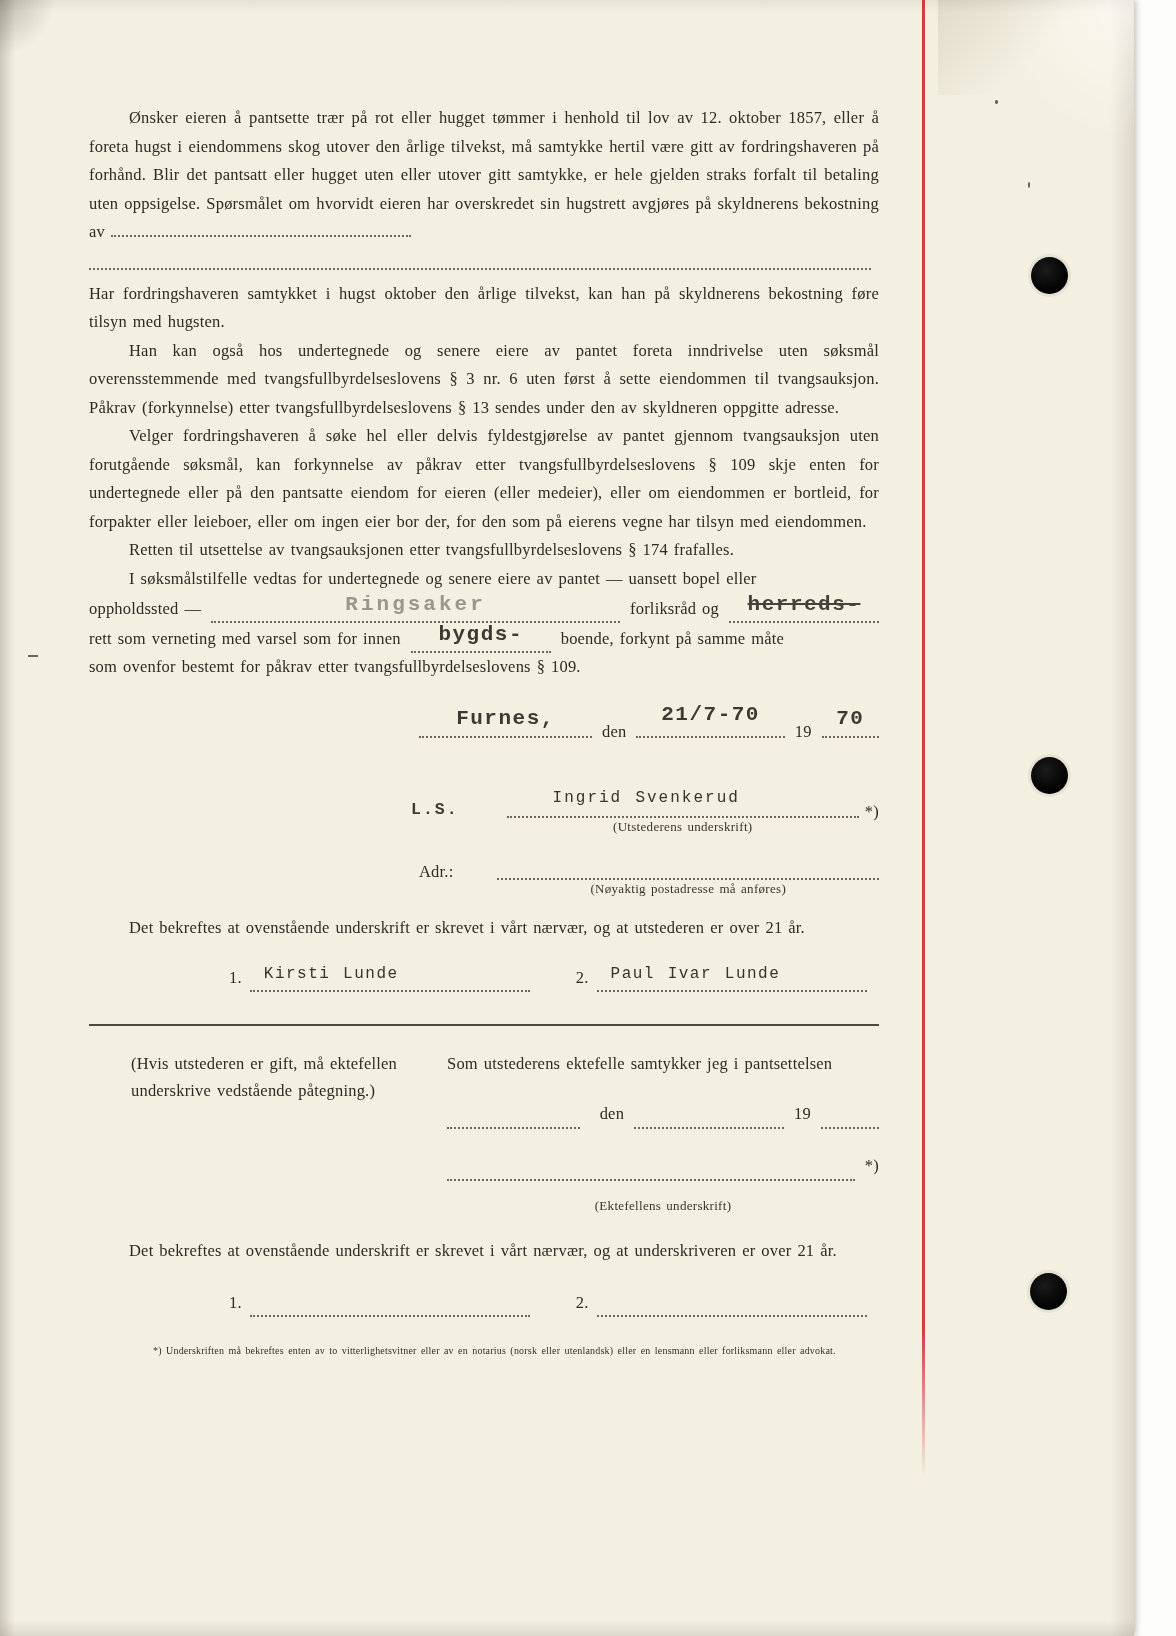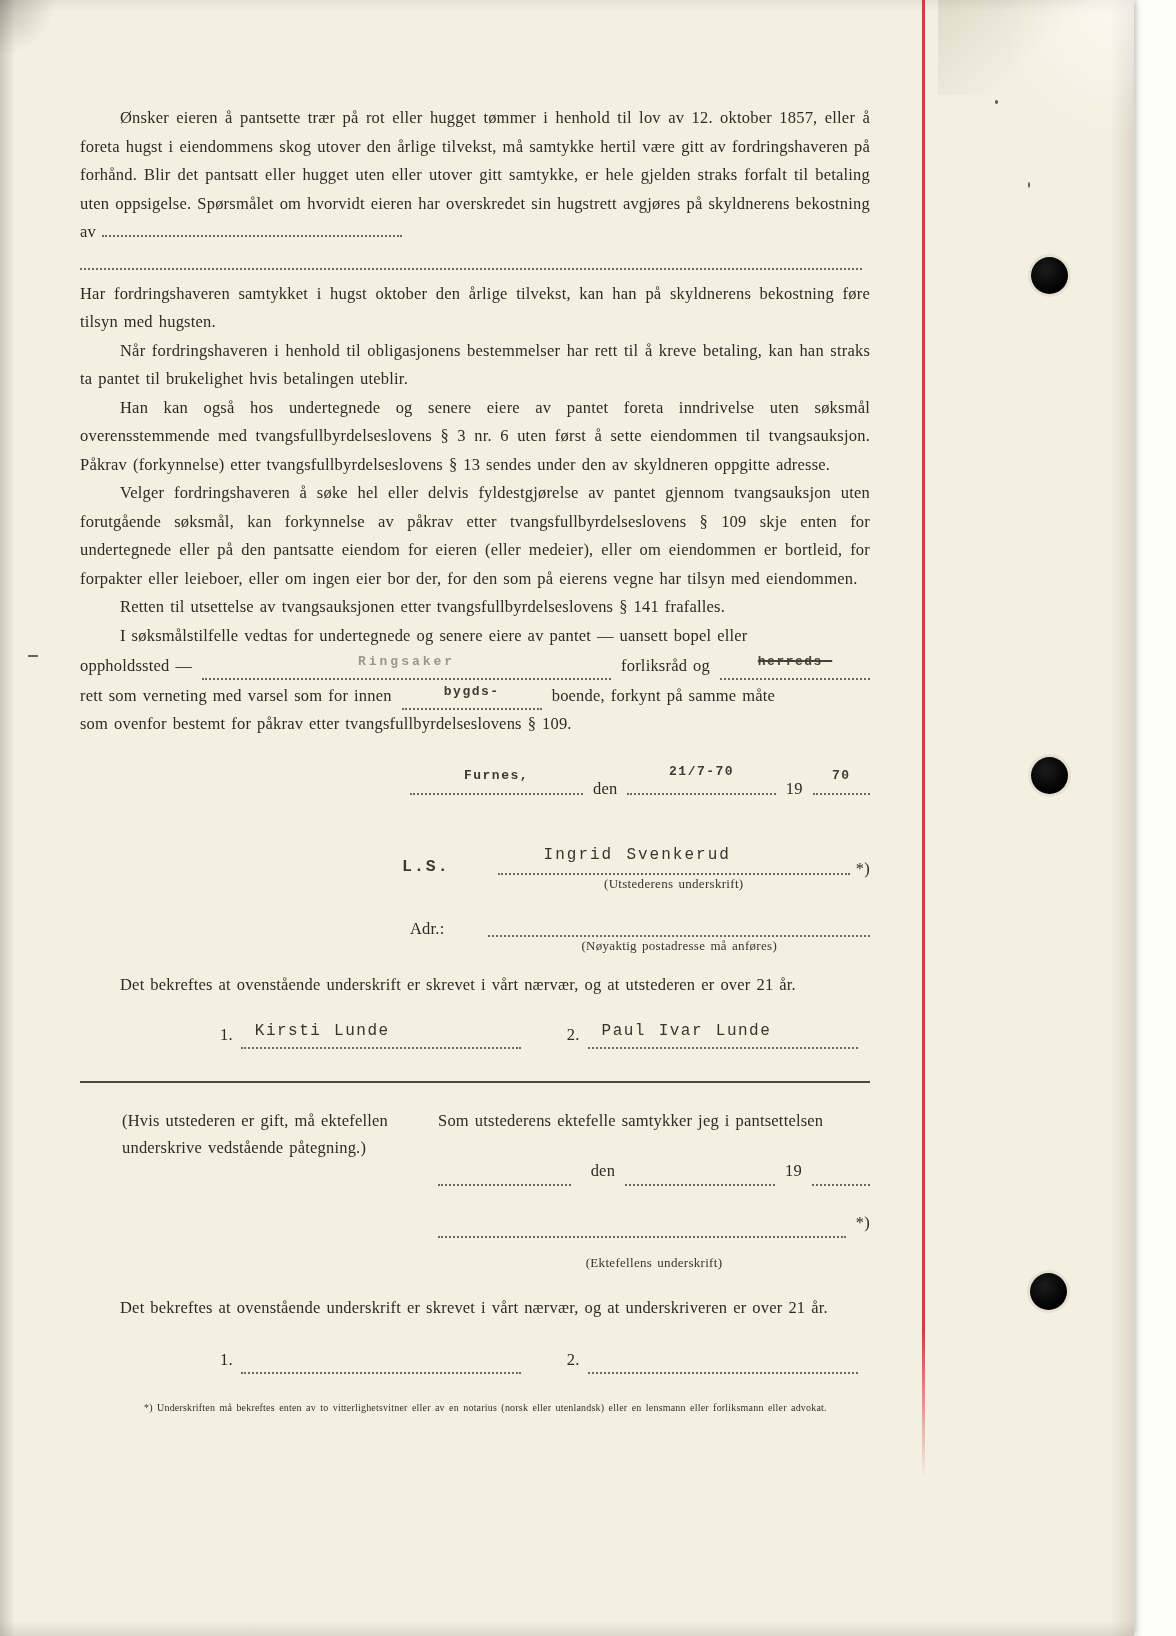--- a/index.html
+++ b/index.html
@@ -36,21 +36,21 @@
     box-shadow:0 0 0 3px rgba(0,0,0,.06); }
   .hole.h1 { left:1031px; top:257px; }
   .hole.h2 { left:1031px; top:757px; }
   .hole.h3 { left:1030px; top:1273px; }
   .speck { position:absolute; width:3px; height:4px; background:#5c564c; border-radius:50%; }
   .sp1 { left:995px; top:100px; }
   .sp2 { left:1028px; top:182px; height:6px; width:2px; }
   .tick { position:absolute; left:28px; top:655px; width:10px; height:2px; background:#6a645a; }
 
   .content {
-    position:absolute; left:80px; top:104px; width:790px;
+    position:absolute; left:89px; top:104px; width:790px;
     color:#2e2a24; font-size:16.5px; line-height:28.5px;
     letter-spacing:.2px; word-spacing:1.6px;
   }
   .para { text-align:justify; }
   .indent { text-indent:40px; }
 
   .dots-inline { display:inline-block; width:300px; height:14px;
     border-bottom:2px dotted #6e6759; }
   .full-dots { margin-top:5px; height:18px; width:99%; border-bottom:2px dotted #6e6759; }
 
@@ -58,21 +58,21 @@
   .line-row .txt { white-space:nowrap; }
   .pad { padding:0 10px; }
   .blank { display:inline-block; position:relative; height:20px;
     border-bottom:2px dotted #6e6759; }
   .blank .typed { position:absolute; left:50%; bottom:2px; transform:translateX(-50%); white-space:nowrap; }
   .blank.left .typed { left:14px; transform:none; }
   .grow { flex:1 1 auto; margin:0 10px; }
   .w175 { width:175px; } .w150 { width:150px; } .w140 { width:140px; }
   .w60 { width:58px; } .w280 { width:280px; } .w270 { width:270px; }
 
-  .typed { font-family:"Liberation Mono", monospace; font-size:13px;
+  .typed { font-family:"Liberation Mono", monospace; font-size:21px;
     color:#45423b; letter-spacing:1.5px; }
   .typed.strong { font-weight:bold; color:#3d3a33; }
   .typed.faded { color:#9b968a; font-weight:bold; letter-spacing:3px; }
   .typed.struck { font-weight:bold; text-decoration:line-through; text-decoration-thickness:2px; }
   .typed.name { font-size:16px; color:#37342e; }
 
   .date-row { display:flex; margin-left:330px; margin-top:36px; height:30px; }
 
   .sig-row { display:flex; align-items:flex-start; margin-top:46px; }
   .ls { margin-left:322px; font-family:"Liberation Mono", monospace; font-weight:bold;
@@ -113,27 +113,26 @@
   <div class="corner-crease"></div>
 
   <div class="content">
 
     <p class="para indent"><span>Ønsker eieren å pantsette trær på rot eller hugget tømmer i henhold til lov av 12. oktober 1857, eller å foreta hugst i eiendommens skog utover den årlige tilvekst, må samtykke hertil være gitt av fordringshaveren på forhånd. Blir det pantsatt eller hugget uten eller utover gitt samtykke, er hele gjelden straks forfalt til betaling uten oppsigelse. Spørsmålet om hvorvidt eieren har overskredet sin hugstrett avgjøres på skyldnerens bekostning av</span> <span class="dots-inline"></span></p>
 
     <div class="full-dots"></div>
 
     <p class="para" style="margin-top:10px">Har fordringshaveren samtykket i hugst oktober den årlige tilvekst, kan han på skyldnerens bekostning føre tilsyn med hugsten.</p>
 
-    <p class="para indent">Når fordringshaveren i henhold til obligasjonens bestemmelser har rett til å kreve betaling, kan han straks ta pantet til brukelighet hvis betalingen uteblir.</p>
 
     <p class="para indent">Han kan også hos undertegnede og senere eiere av pantet foreta inndrivelse uten søksmål overensstemmende med tvangsfullbyrdelseslovens § 3 nr. 6 uten først å sette eiendommen til tvangsauksjon. Påkrav (forkynnelse) etter tvangsfullbyrdelseslovens § 13 sendes under den av skyldneren oppgitte adresse.</p>
 
     <p class="para indent">Velger fordringshaveren å søke hel eller delvis fyldestgjørelse av pantet gjennom tvangsauksjon uten forutgående søksmål, kan forkynnelse av påkrav etter tvangsfullbyrdelseslovens § 109 skje enten for undertegnede eller på den pantsatte eiendom for eieren (eller medeier), eller om eiendommen er bortleid, for forpakter eller leieboer, eller om ingen eier bor der, for den som på eierens vegne har tilsyn med eiendommen.</p>
 
-    <p class="para indent">Retten til utsettelse av tvangsauksjonen etter tvangsfullbyrdelseslovens § 141 frafalles.</p>
+    <p class="para indent">Retten til utsettelse av tvangsauksjonen etter tvangsfullbyrdelseslovens § 174 frafalles.</p>
 
     <p class="para indent">I søksmålstilfelle vedtas for undertegnede og senere eiere av pantet — uansett bopel eller</p>
 
     <div class="line-row">
       <span class="txt">oppholdssted —</span>
       <span class="blank grow">
           <span class="typed faded">Ringsaker</span>
         </span>
       <span class="txt">forliksråd og</span>
       <span class="blank w150" style="margin-left:10px">

